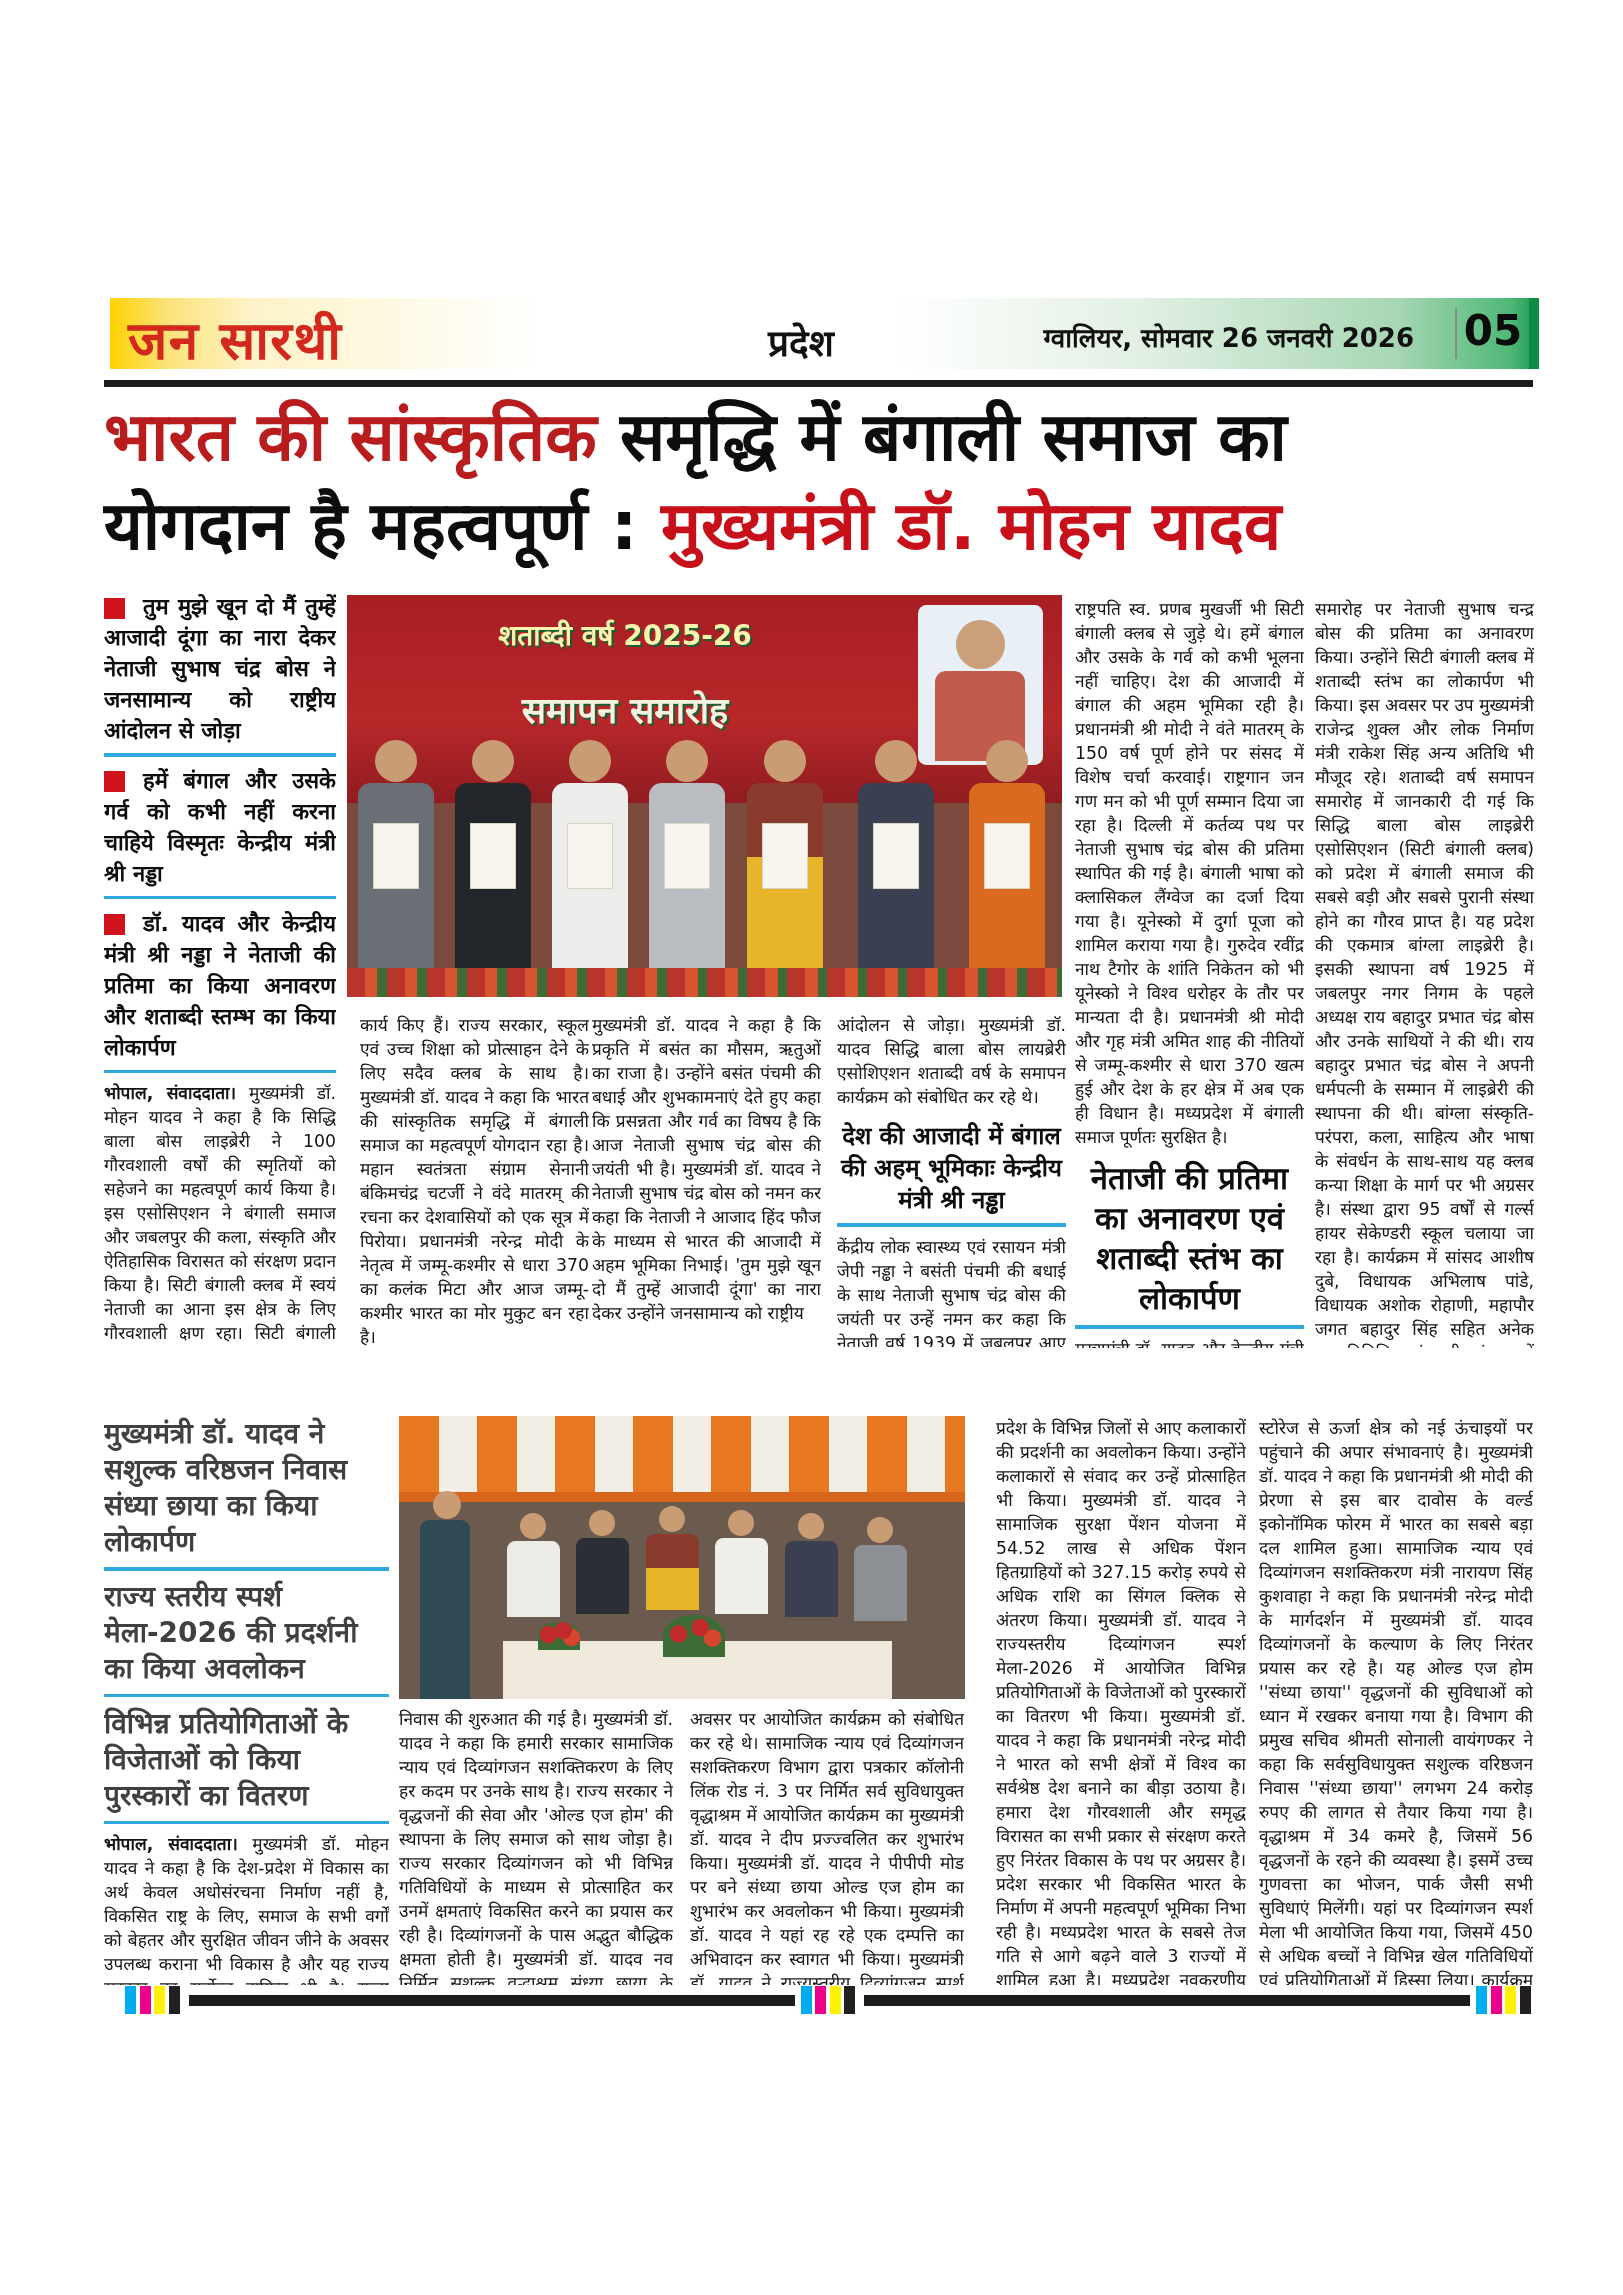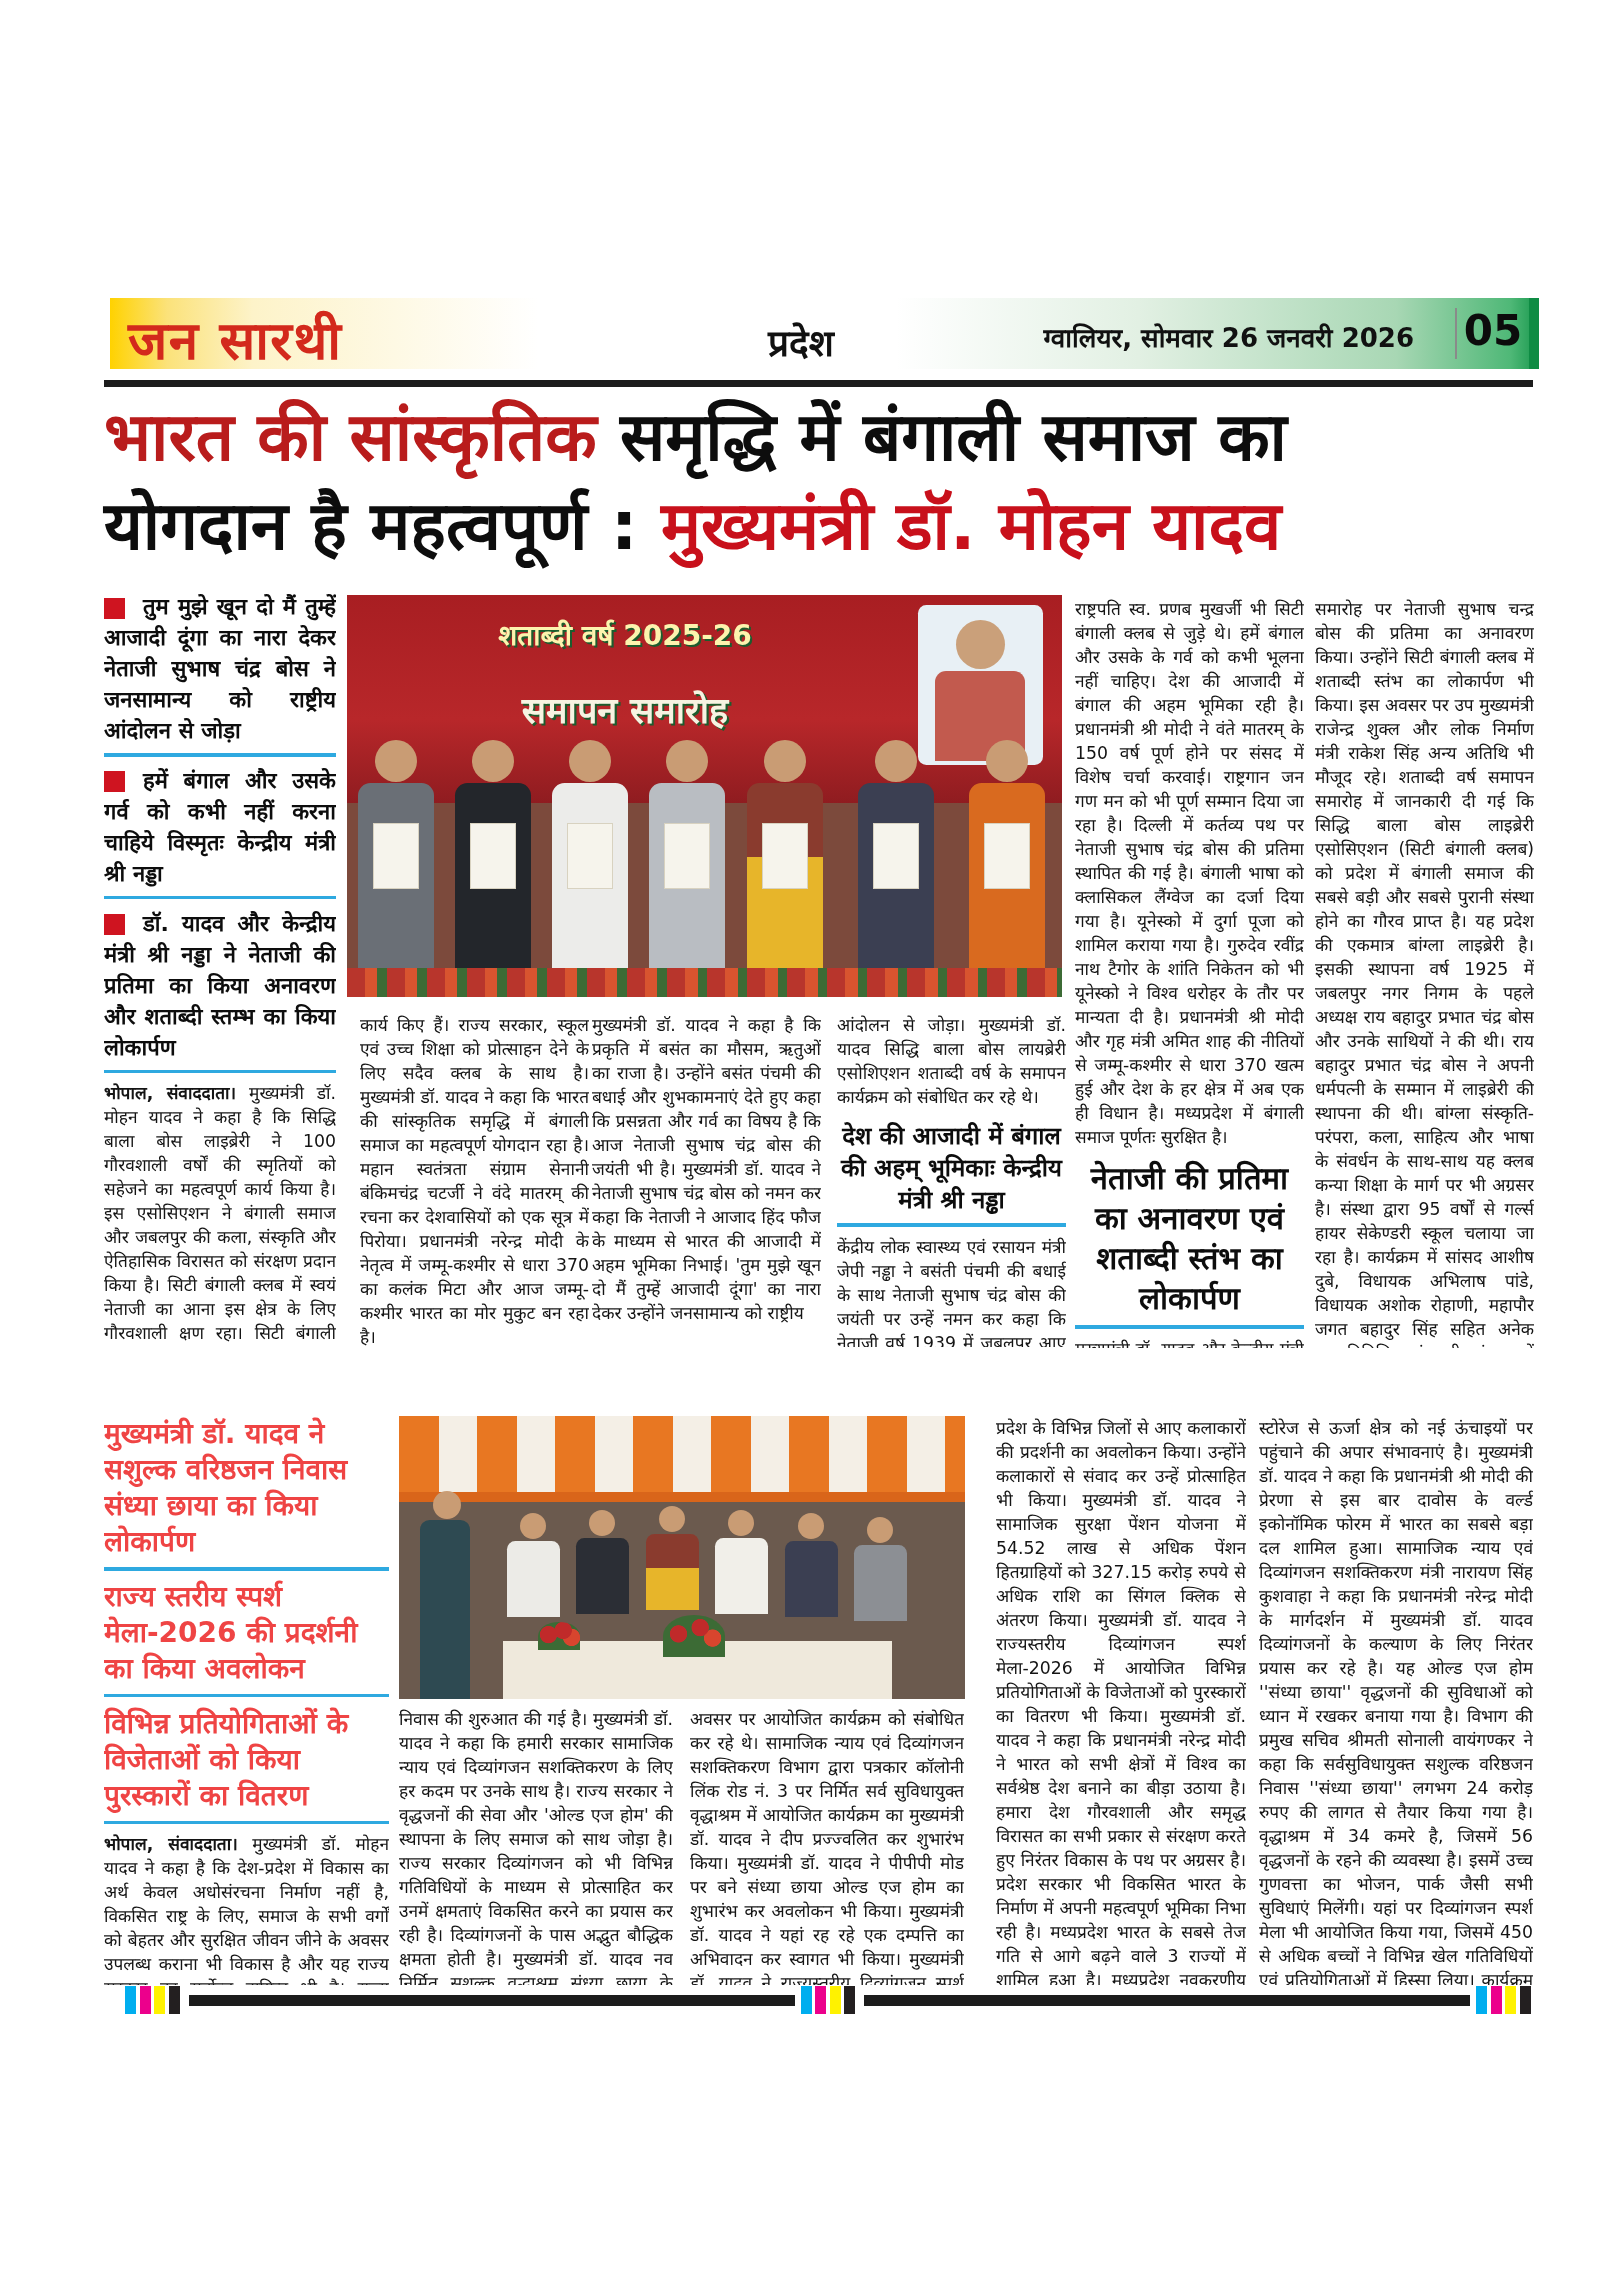--- a/index.html
+++ b/index.html
@@ -29,21 +29,21 @@
   .col{position:absolute;overflow:hidden;}
   .body-text{font-size:17.3px;line-height:24px;text-align:justify;color:#141414;}
   .lead{font-weight:800;}
   
   .bullet{font-size:22px;line-height:31px;font-weight:800;color:#0d0d0d;text-align:justify;}
   .bullet-sq{display:inline-block;width:21px;height:21px;background:#cf1420;margin-right:18px;vertical-align:middle;}
   .cyan-rule{height:3.5px;background:#2ea9e0;margin:7px 0 8.3px 0;}
   
   .subhead-sm{font-size:24px;line-height:32px;font-weight:800;text-align:center;color:#0d0d0d;margin:11px 0 0 0;}
   .subhead-lg{font-size:31px;line-height:40px;font-weight:800;text-align:center;color:#0d0d0d;margin:9.7px 0 0 0;}
-  .story2 .subhead-side{font-size:28px;line-height:36px;font-weight:800;color:#ef4444;text-align:left;}
+  .story2 .subhead-side{font-size:28px;line-height:36px;font-weight:800;color:#404040;text-align:left;}
   
   .photo1{position:absolute;left:243px;top:4.2px;width:715px;height:402px;background:#7c4a3c;overflow:hidden;}
   .p1-banner{position:absolute;left:0;top:0;width:100%;height:208px;background:linear-gradient(180deg,#a81e22 0%,#b8272a 60%,#8f1c20 100%);}
   .p1-banner-l1{position:absolute;left:56px;top:19.4px;width:444px;text-align:center;font-size:28px;font-weight:800;
     color:#fdf3ae;text-shadow:2.1px 2.1px 0 #1c5c2e;}
   .p1-banner-l2{position:absolute;left:56px;top:90px;width:444px;text-align:center;font-size:36px;font-weight:800;
     color:#f7f3e2;text-shadow:2.1px 2.1px 0 #1c5c2e;}
   .p1-portrait{position:absolute;right:19.4px;top:9.7px;width:125px;height:160px;background:#e8f0f5;border-radius:8.3px;}
   .p1-portrait .head{position:absolute;left:38px;top:15.3px;width:49px;height:49px;border-radius:50%;background:#caa07a;}
   .p1-portrait .body{position:absolute;left:17.3px;top:66px;width:90px;height:90px;border-radius:11px 11px 0 0;background:#c25a4e;}

